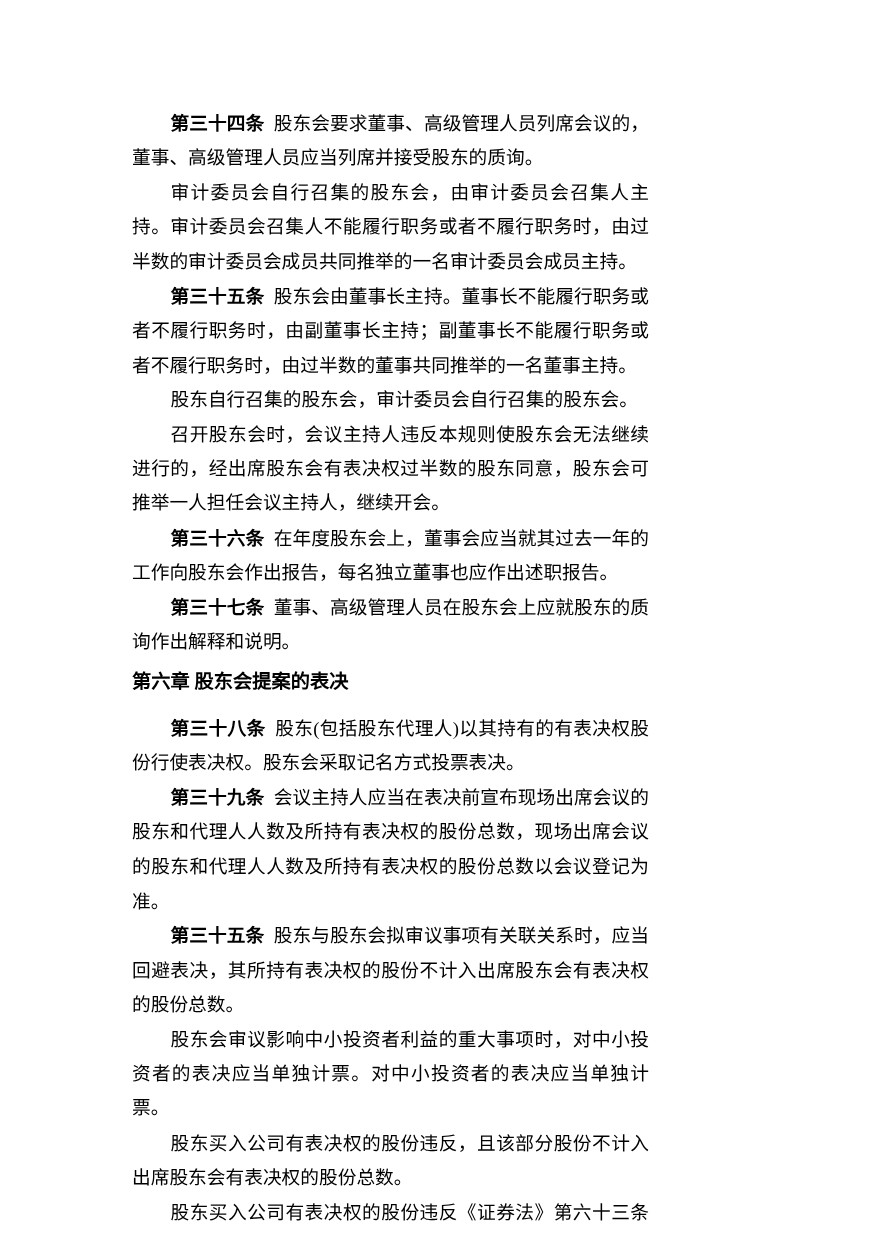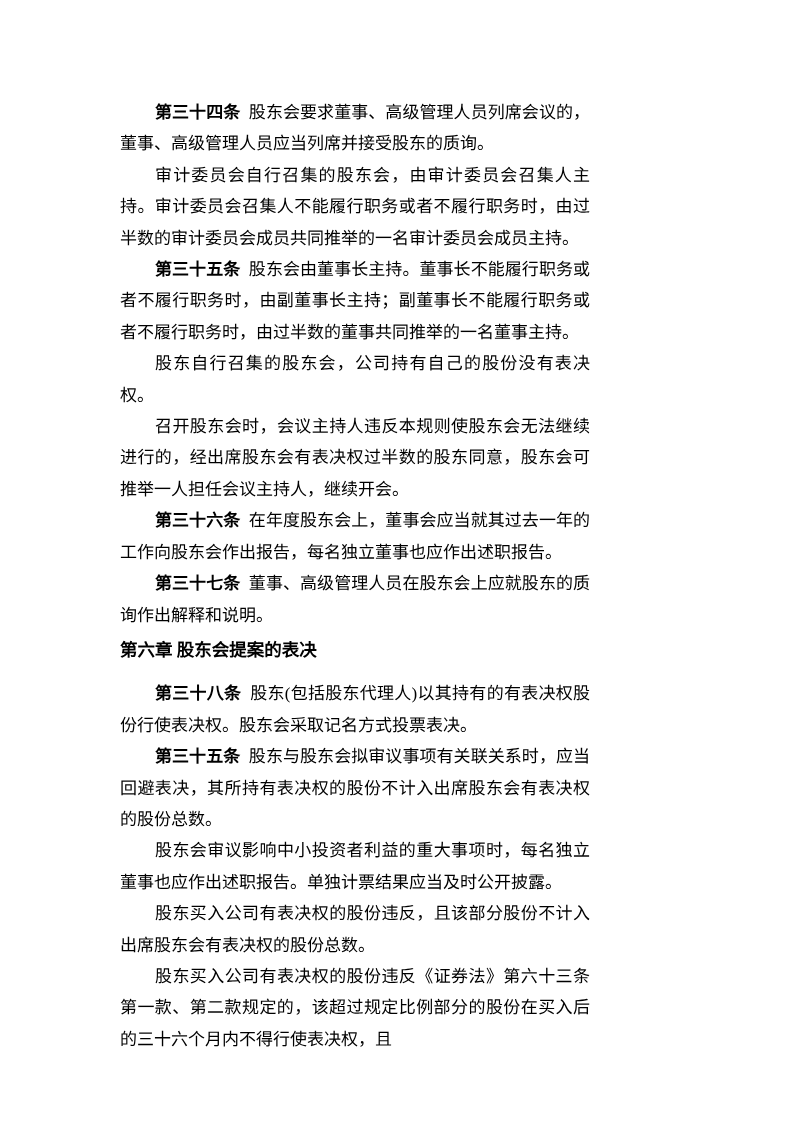--- a/index.html
+++ b/index.html
@@ -40,24 +40,25 @@
   }
 </style>
 </head>
 <body>
 
 <main class="page">
   <section class="doc-body" id="doc-body">
       <p class="para"><strong class="article-no">第三十四条</strong> 股东会要求董事、高级管理人员列席会议的，董事、高级管理人员应当列席并接受股东的质询。</p>
       <p class="para">审计委员会自行召集的股东会，由审计委员会召集人主持。审计委员会召集人不能履行职务或者不履行职务时，由过半数的审计委员会成员共同推举的一名审计委员会成员主持。</p>
       <p class="para"><strong class="article-no">第三十五条</strong> 股东会由董事长主持。董事长不能履行职务或者不履行职务时，由副董事长主持；副董事长不能履行职务或者不履行职务时，由过半数的董事共同推举的一名董事主持。</p>
-      <p class="para">股东自行召集的股东会，公司持有自己的股份没有表决权。</p>
+      <p class="para">股东自行召集的股东会，审计委员会自行召集的股东会。</p>
       <p class="para">召开股东会时，会议主持人违反本规则使股东会无法继续进行的，经出席股东会有表决权过半数的股东同意，股东会可推举一人担任会议主持人，继续开会。</p>
       <p class="para"><strong class="article-no">第三十六条</strong> 在年度股东会上，董事会应当就其过去一年的工作向股东会作出报告，每名独立董事也应作出述职报告。</p>
       <p class="para"><strong class="article-no">第三十七条</strong> 董事、高级管理人员在股东会上应就股东的质询作出解释和说明。</p>
       <p class="chapter-heading">第六章 股东会提案的表决</p>
       <p class="para"><strong class="article-no">第三十八条</strong> 股东(包括股东代理人)以其持有的有表决权股份行使表决权。股东会采取记名方式投票表决。</p>
+      <p class="para"><strong class="article-no">第三十九条</strong> 会议主持人应当在表决前宣布现场出席会议的股东和代理人人数及所持有表决权的股份总数，现场出席会议的股东和代理人人数及所持有表决权的股份总数以会议登记为准。</p>
       <p class="para"><strong class="article-no">第三十五条</strong> 股东与股东会拟审议事项有关联关系时，应当回避表决，其所持有表决权的股份不计入出席股东会有表决权的股份总数。</p>
-      <p class="para">股东会审议影响中小投资者利益的重大事项时，每名独立董事也应作出述职报告。单独计票结果应当及时公开披露。</p>
+      <p class="para">股东会审议影响中小投资者利益的重大事项时，对中小投资者的表决应当单独计票。对中小投资者的表决应当单独计票。</p>
       <p class="para">股东买入公司有表决权的股份违反，且该部分股份不计入出席股东会有表决权的股份总数。</p>
       <p class="para">股东买入公司有表决权的股份违反《证券法》第六十三条第一款、第二款规定的，该超过规定比例部分的股份在买入后的三十六个月内不得行使表决权，且</p>
     </section>
 </main>
 
 </body></html>

